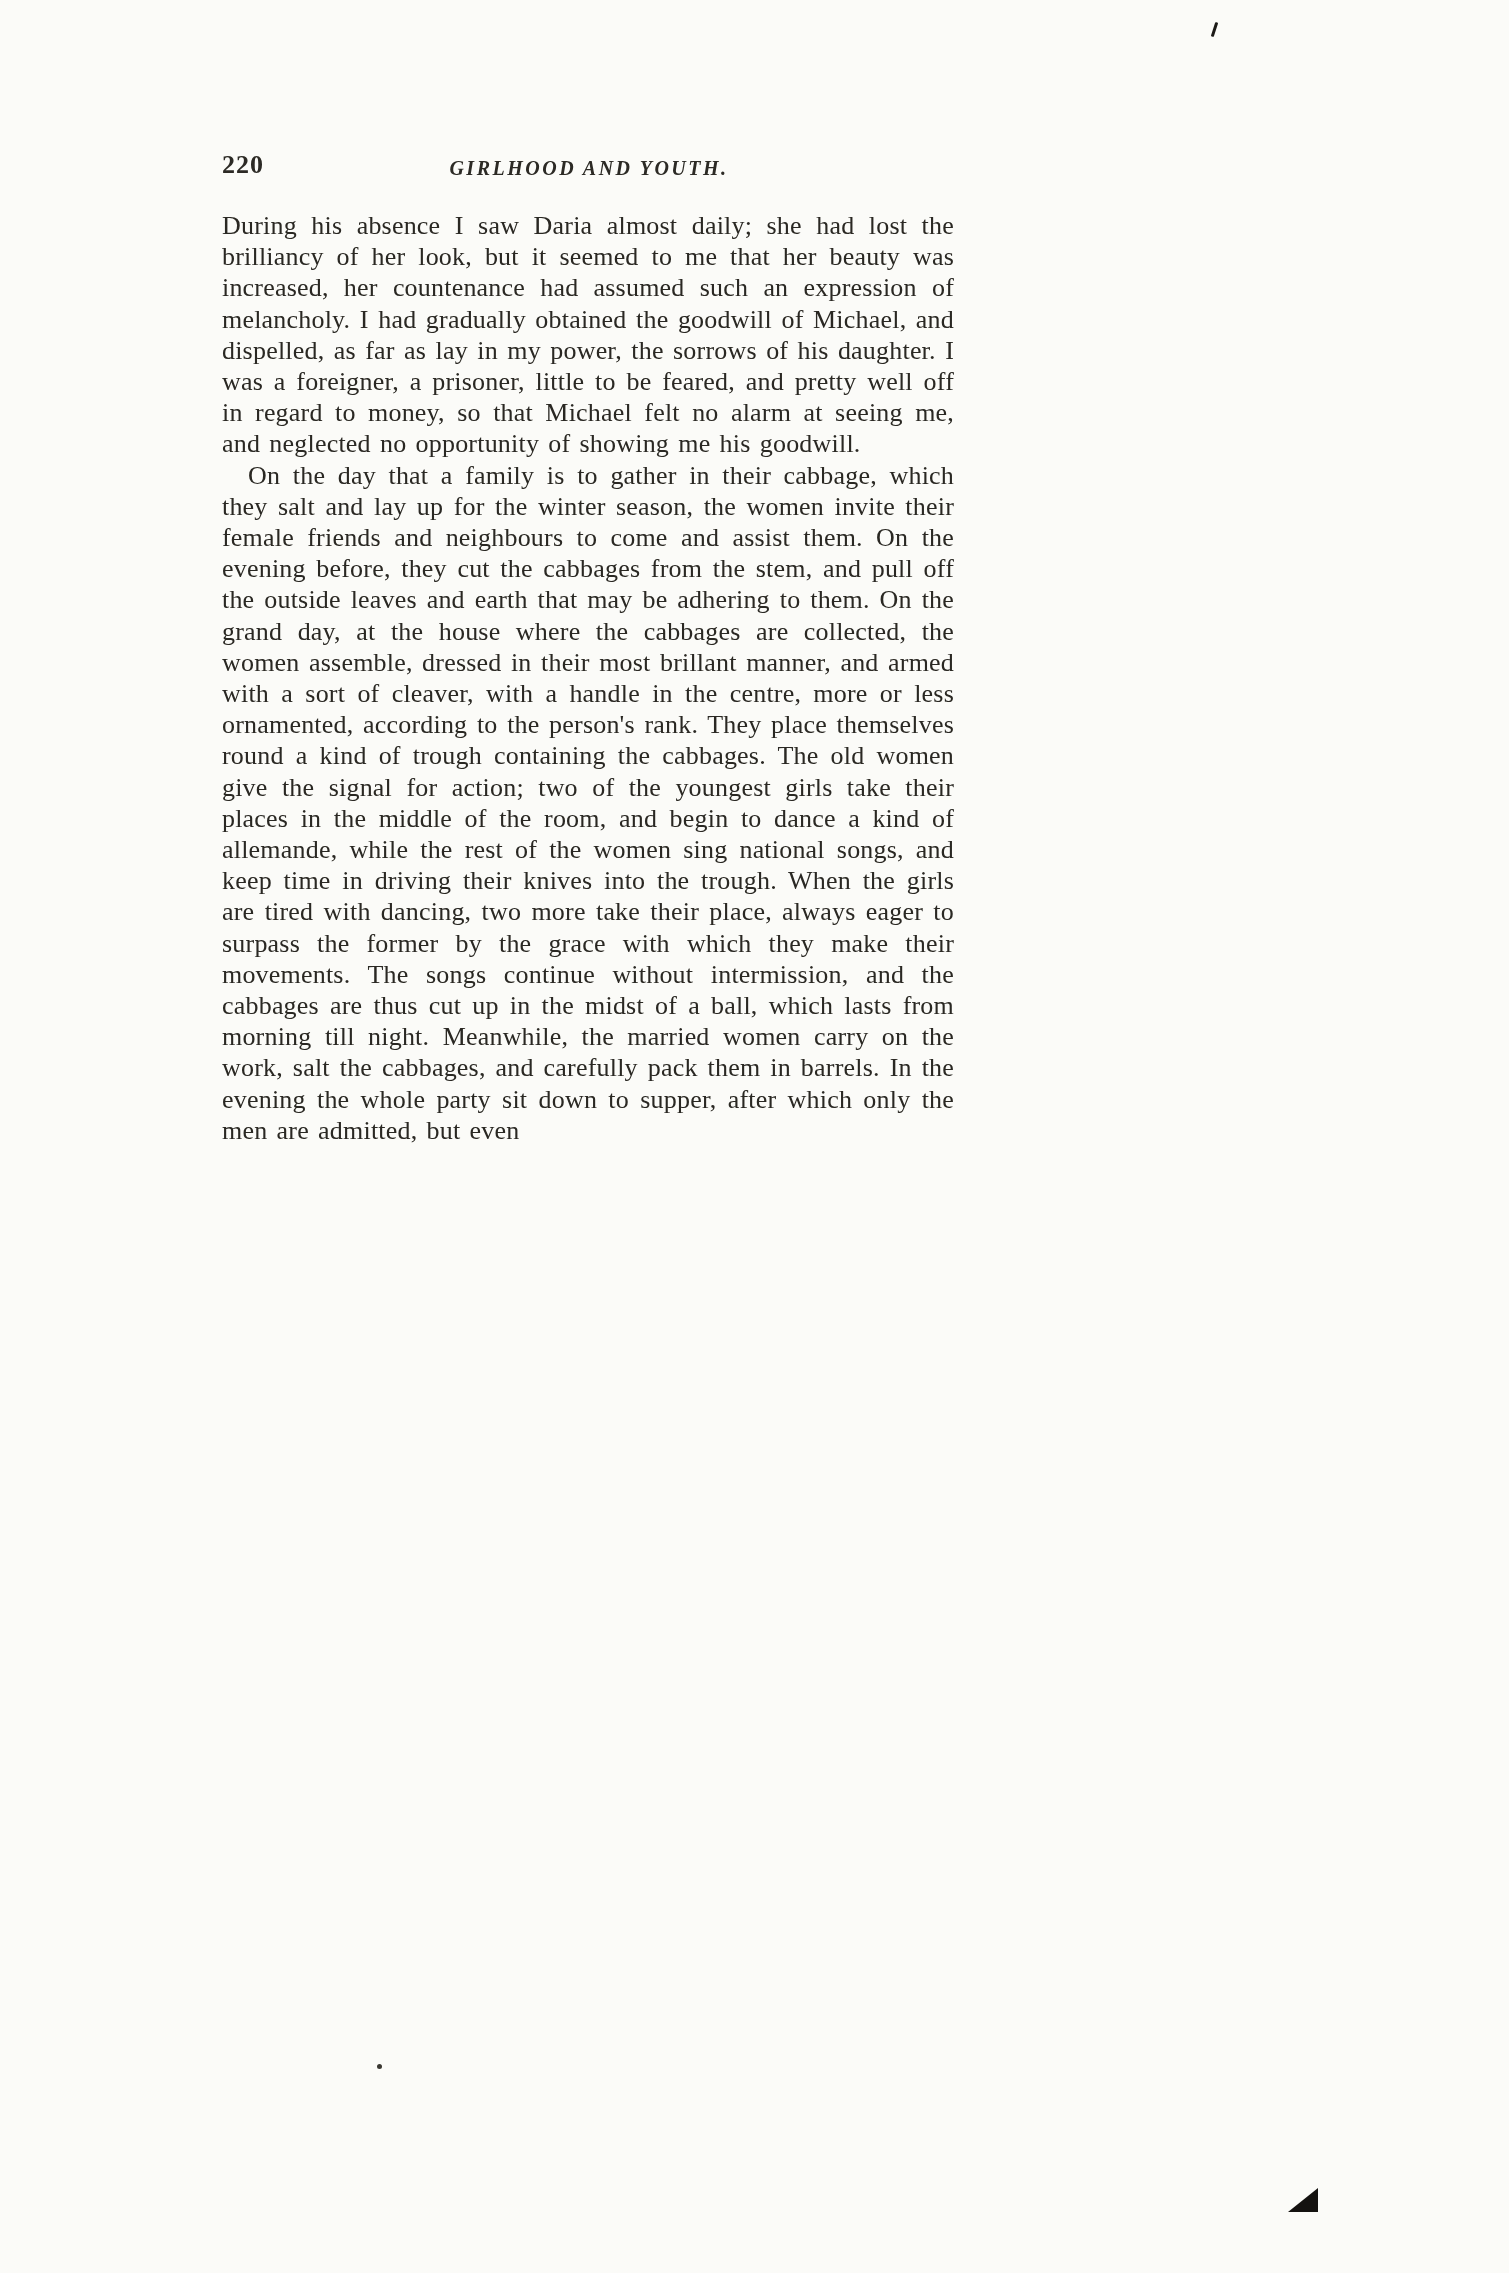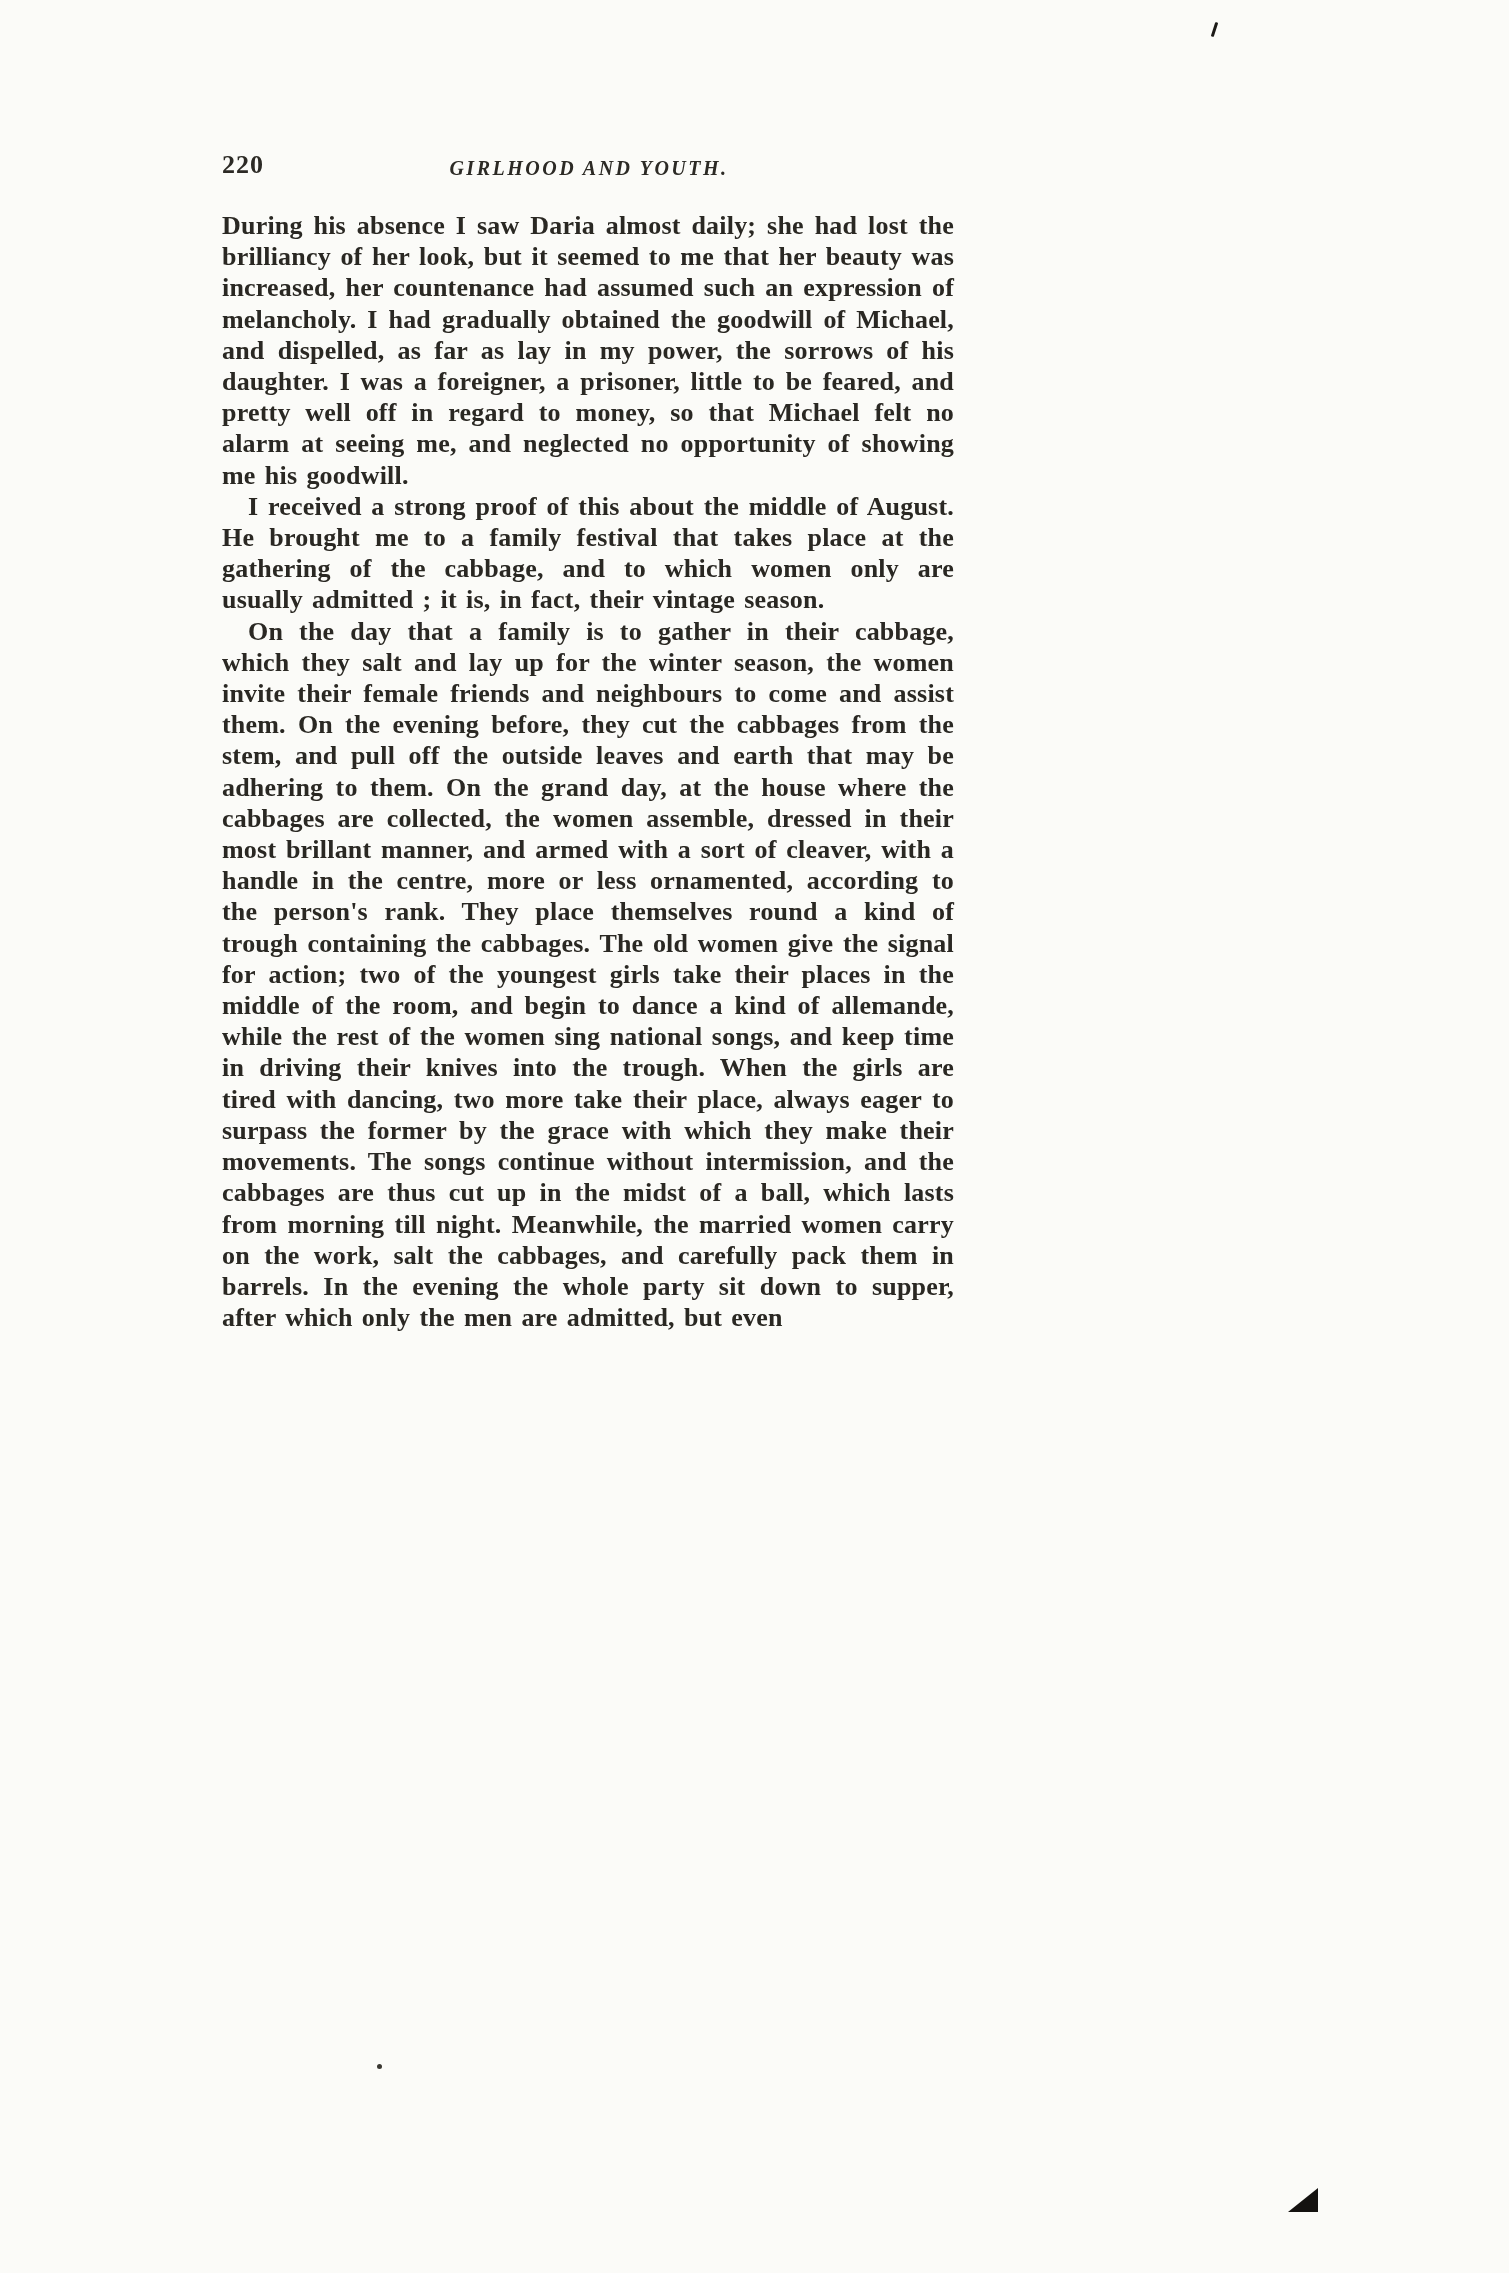--- a/index.html
+++ b/index.html
@@ -52,21 +52,20 @@
     white-space: nowrap;
   }
   .body-text p {
     margin: 0;
     font-size: 26px;
     line-height: 31.2px;
     text-align: justify;
     word-spacing: 2.5px;
     letter-spacing: 0.2px;
     color: #2a2823;
-    font-weight: bold;
   }
   .body-text p.indented {
     text-indent: 26px;
   }
   
   .mark-top-right {
     position: absolute;
     left: 1213px;
     top: 22px;
     width: 3px;
@@ -101,21 +100,20 @@
 
   <div class="text-block">
 
     <div class="running-header">
       <span class="page-number">220</span>
       <span class="header-title">GIRLHOOD AND YOUTH.</span>
     </div>
 
     <div class="body-text">
       <p>During his absence I saw Daria almost daily; she had lost the brilliancy of her look, but it seemed to me that her beauty was increased, her countenance had assumed such an expression of melancholy. I had gradually obtained the goodwill of Michael, and dispelled, as far as lay in my power, the sorrows of his daughter. I was a foreigner, a prisoner, little to be feared, and pretty well off in regard to money, so that Michael felt no alarm at seeing me, and neglected no opportunity of showing me his goodwill.</p>
-      <p class="indented">I received a strong proof of this about the middle of August. He brought me to a family festival that takes place at the gathering of the cabbage, and to which women only are usually admitted ; it is, in fact, their vintage season.</p>
       <p class="indented">On the day that a family is to gather in their cabbage, which they salt and lay up for the winter season, the women invite their female friends and neighbours to come and assist them. On the evening before, they cut the cabbages from the stem, and pull off the outside leaves and earth that may be adhering to them. On the grand day, at the house where the cabbages are collected, the women assemble, dressed in their most brillant manner, and armed with a sort of cleaver, with a handle in the centre, more or less ornamented, according to the person's rank. They place themselves round a kind of trough containing the cabbages. The old women give the signal for action; two of the youngest girls take their places in the middle of the room, and begin to dance a kind of allemande, while the rest of the women sing national songs, and keep time in driving their knives into the trough. When the girls are tired with dancing, two more take their place, always eager to surpass the former by the grace with which they make their movements. The songs continue without intermission, and the cabbages are thus cut up in the midst of a ball, which lasts from morning till night. Meanwhile, the married women carry on the work, salt the cabbages, and carefully pack them in barrels. In the evening the whole party sit down to supper, after which only the men are admitted, but even</p>
     </div>
 
   </div>
 
   <div class="mark-top-right"></div>
   <div class="mark-dot"></div>
   <div class="mark-bottom-triangle"></div>
 
 </div>

